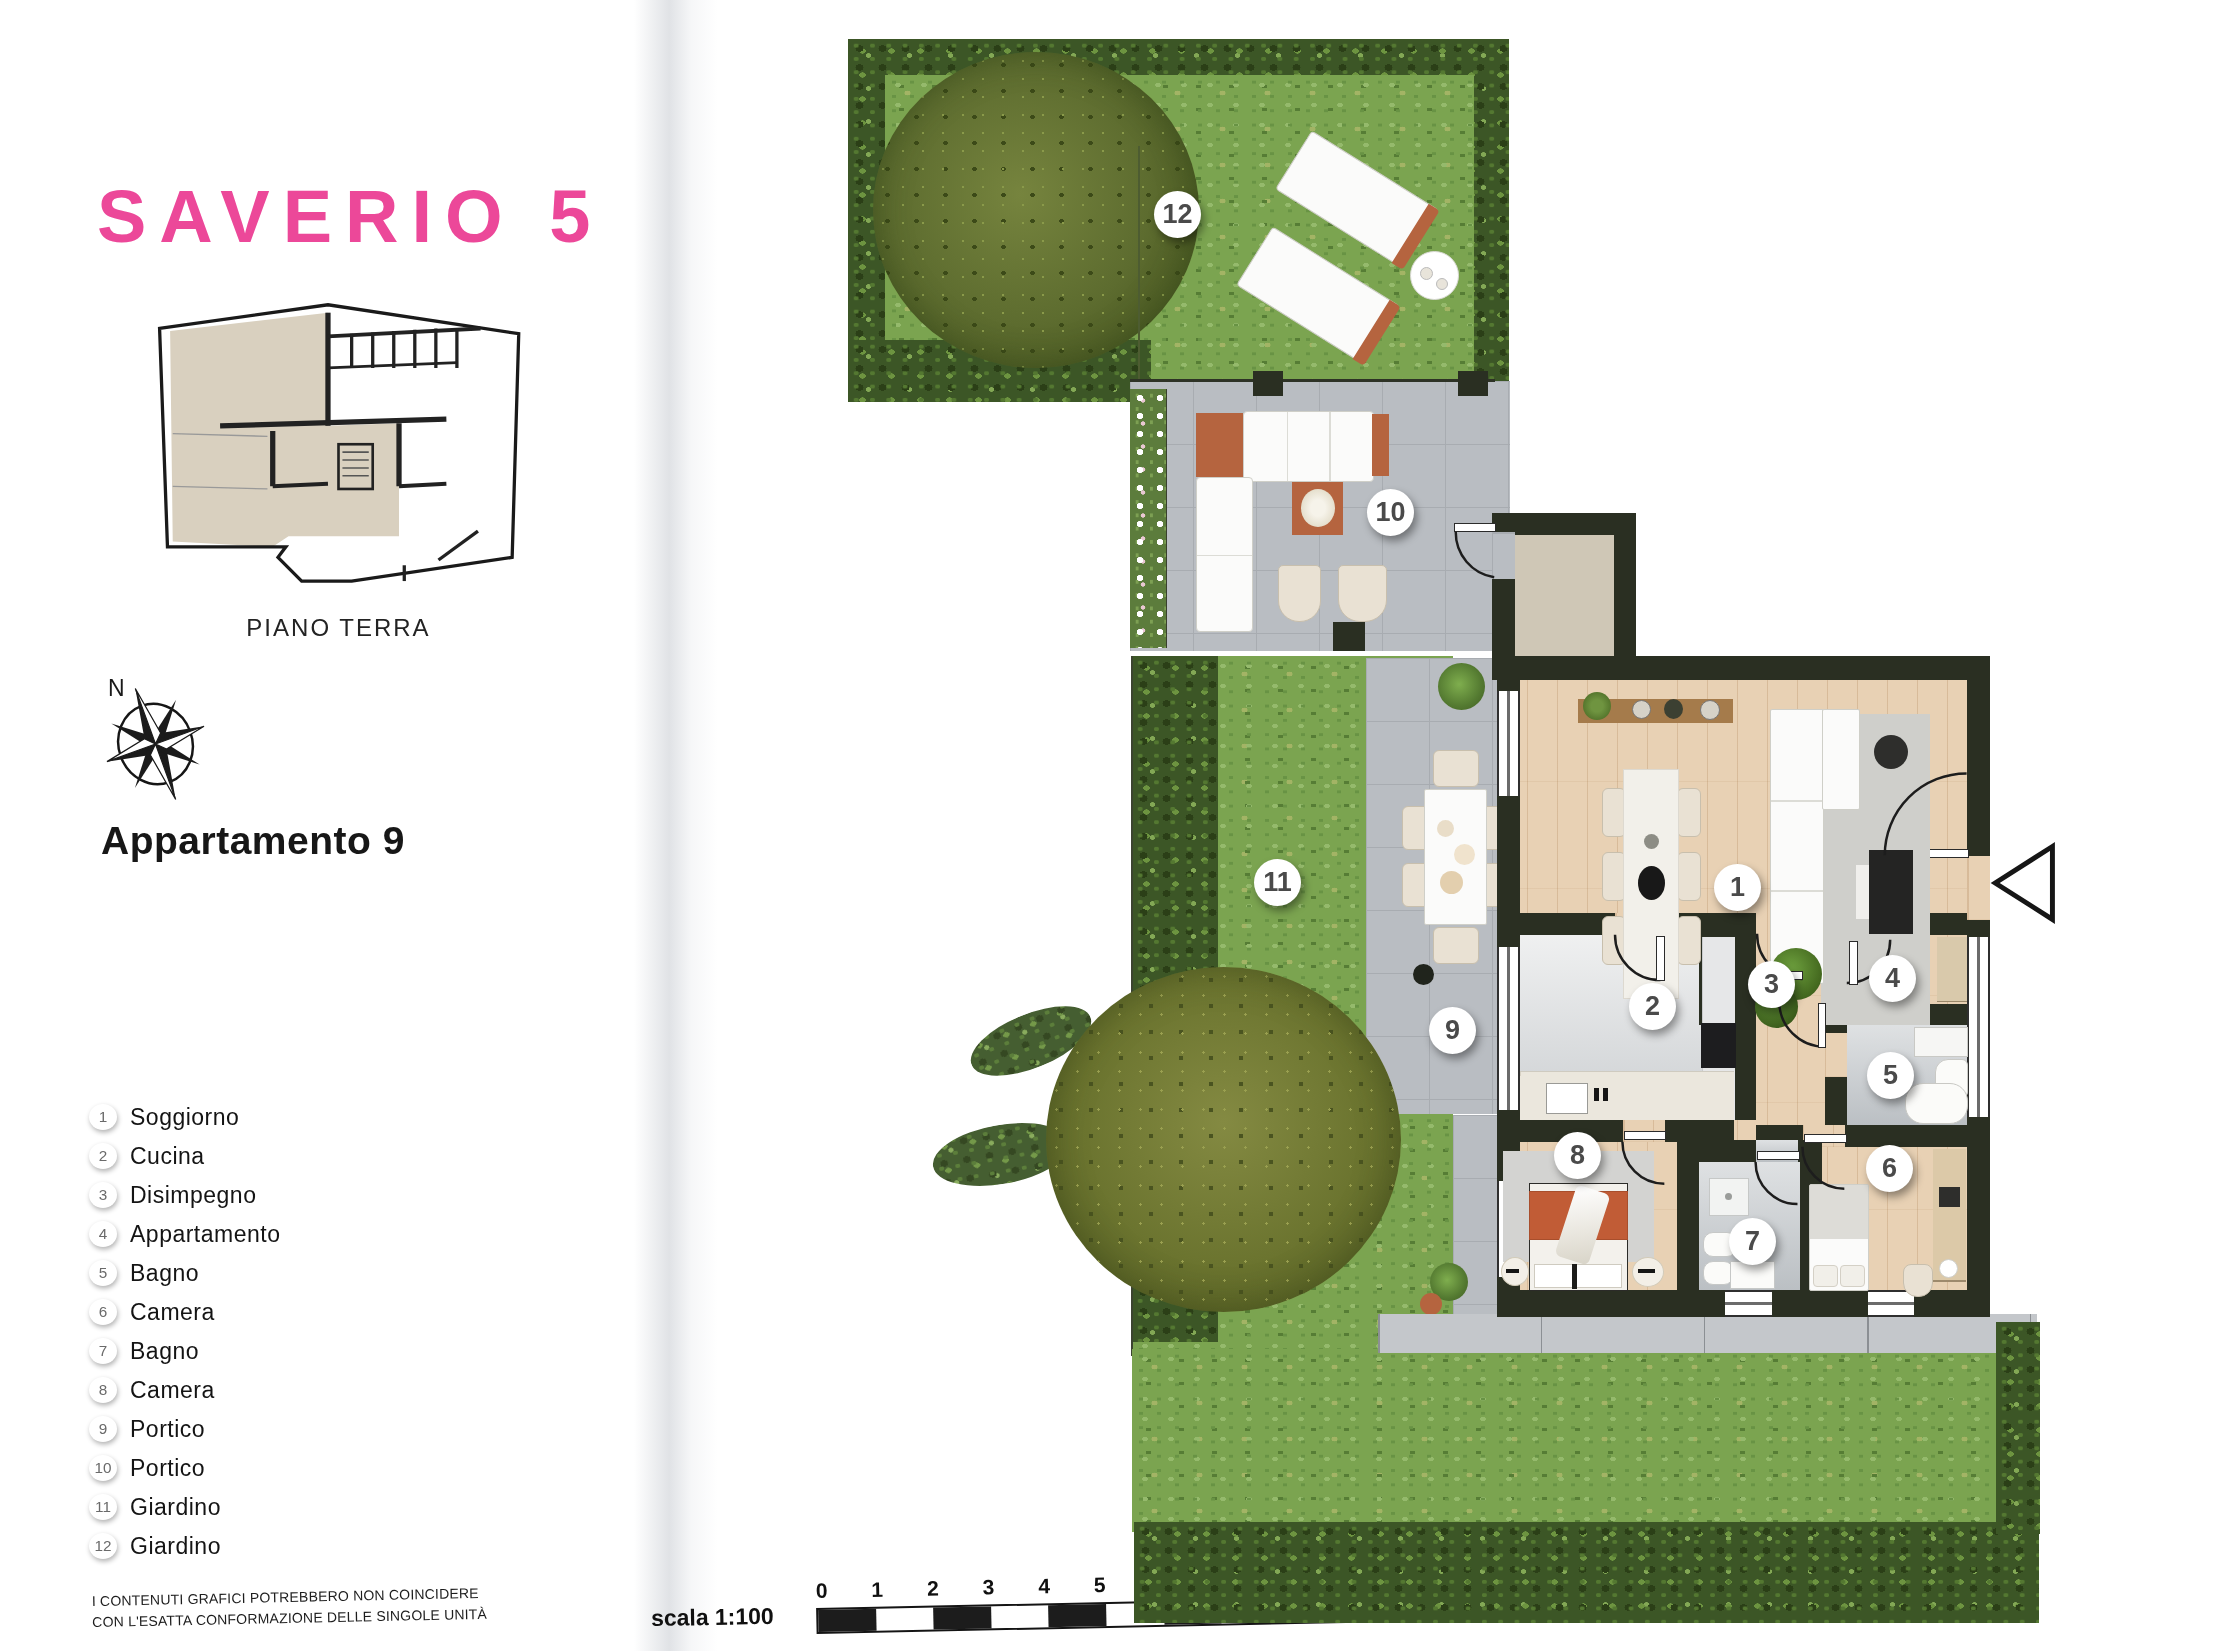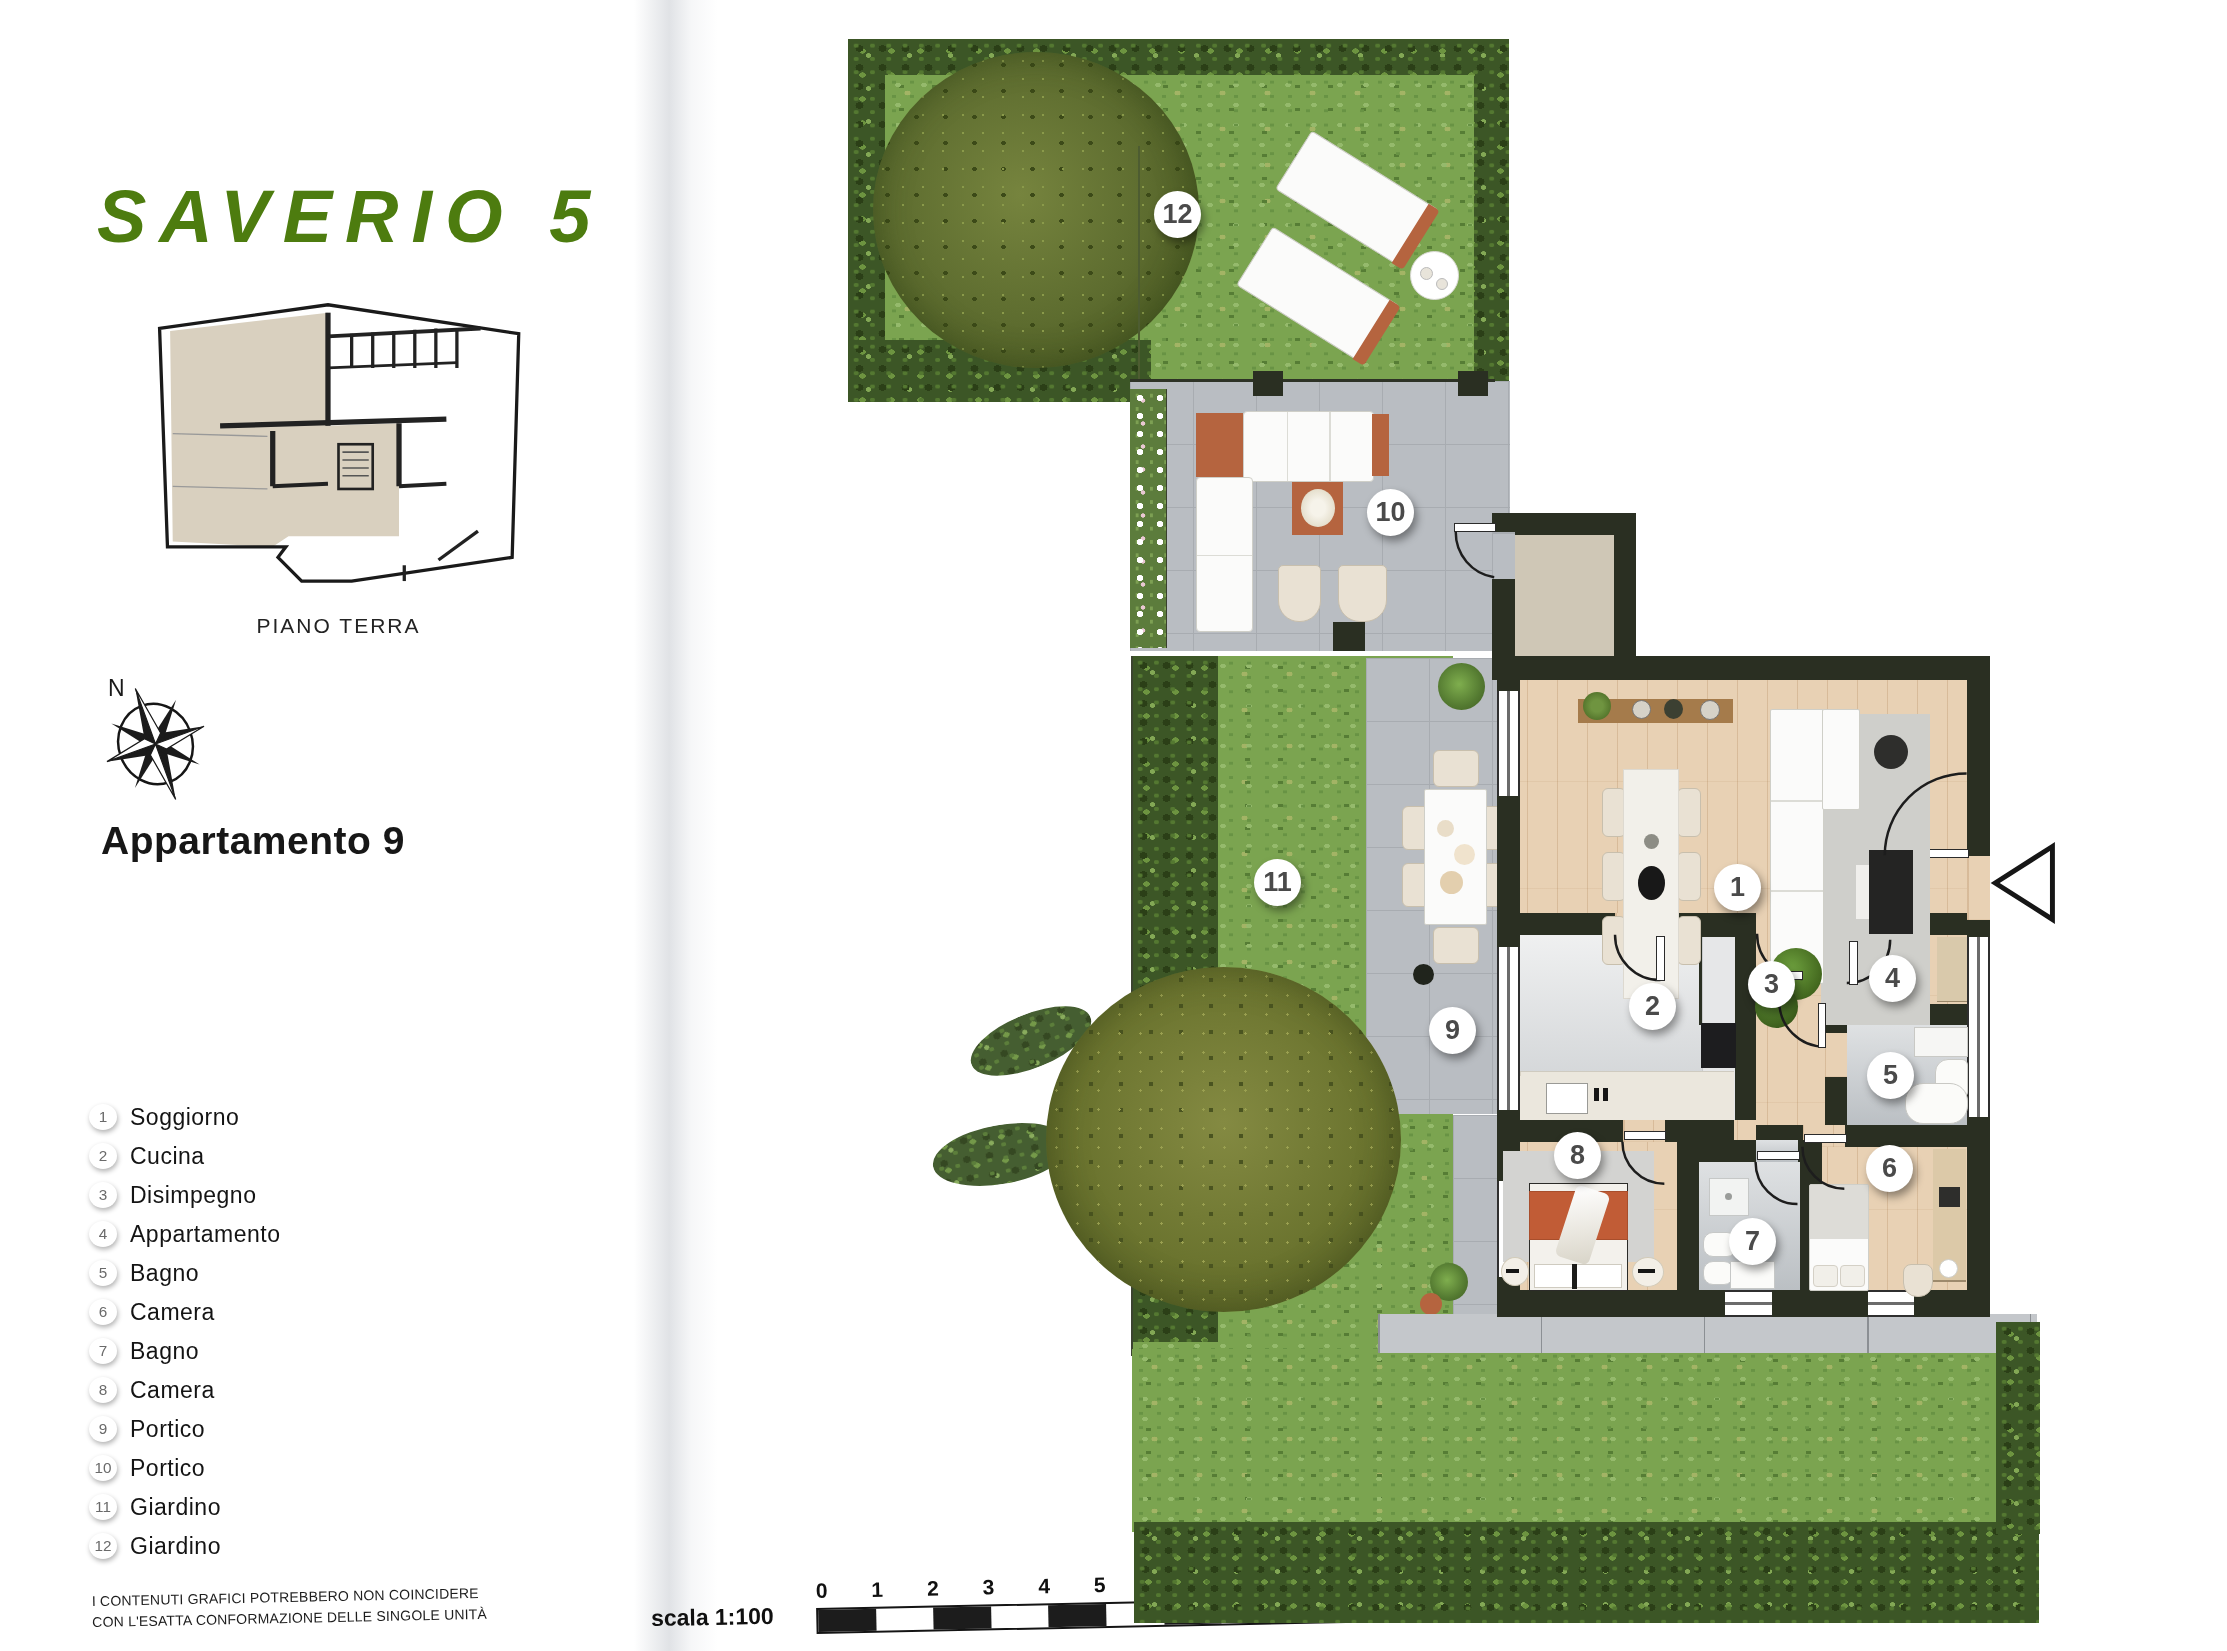--- a/index.html
+++ b/index.html
@@ -53,22 +53,22 @@
   .badge{position:absolute;width:47px;height:47px;border-radius:50%;background:#fff;
     box-shadow:3px 5px 9px rgba(0,0,0,.40);display:flex;align-items:center;justify-content:center;
     font-size:27px;font-weight:600;color:#4a4a4a;}
   .lrow{display:flex;align-items:center;height:26px;margin-bottom:13px;}
   .lnum{width:28px;height:26px;border-radius:50%;background:#fff;box-shadow:1px 2.5px 5px rgba(0,0,0,.30);
     display:flex;align-items:center;justify-content:center;font-size:15.3px;color:#6a6a6a;flex:0 0 28px;}
   .llabel{margin-left:13px;font-size:23px;color:#141414;letter-spacing:0.5px;}
   .scanband{left:634px;top:0;width:84px;height:1652px;
     background:linear-gradient(90deg,rgba(203,207,212,0) 0%,rgba(199,203,209,.55) 42%,rgba(222,225,229,.28) 68%,rgba(255,255,255,0) 100%);}
   .t1{font-size:70px;font-weight:100;letter-spacing:8px;color:#9d9d9b;}
-  .t2{font-size:74px;font-weight:700;letter-spacing:13px;color:#4d7c0f;font-style:italic;}
-  .cap{font-size:21px;letter-spacing:2px;color:#232323;}
+  .t2{font-size:74px;font-weight:700;letter-spacing:13px;color:#ec4899;}
+  .cap{font-size:24px;letter-spacing:2px;color:#232323;}
   .apt{font-size:39px;font-weight:700;color:#171717;letter-spacing:0.5px;}
   .north{font-size:23px;color:#1a1a1a;}
   .disc{font-size:14px;color:#1d1d1d;letter-spacing:0.2px;line-height:1.5;transform:rotate(-1.2deg);}
   .scala{font-size:23px;font-weight:600;color:#101010;transform:rotate(-1deg);}
   .ticks{display:flex;justify-content:space-between;font-size:21px;font-weight:600;color:#101010;}
   .rbar{margin-top:5px;height:22px;border:2.5px solid #141414;display:flex;background:#fff;}
   .rbar i{flex:1;}  .rbar i:nth-child(odd){background:#1c1c1c;}
   svg{display:block;}
 </style>
 </head>

